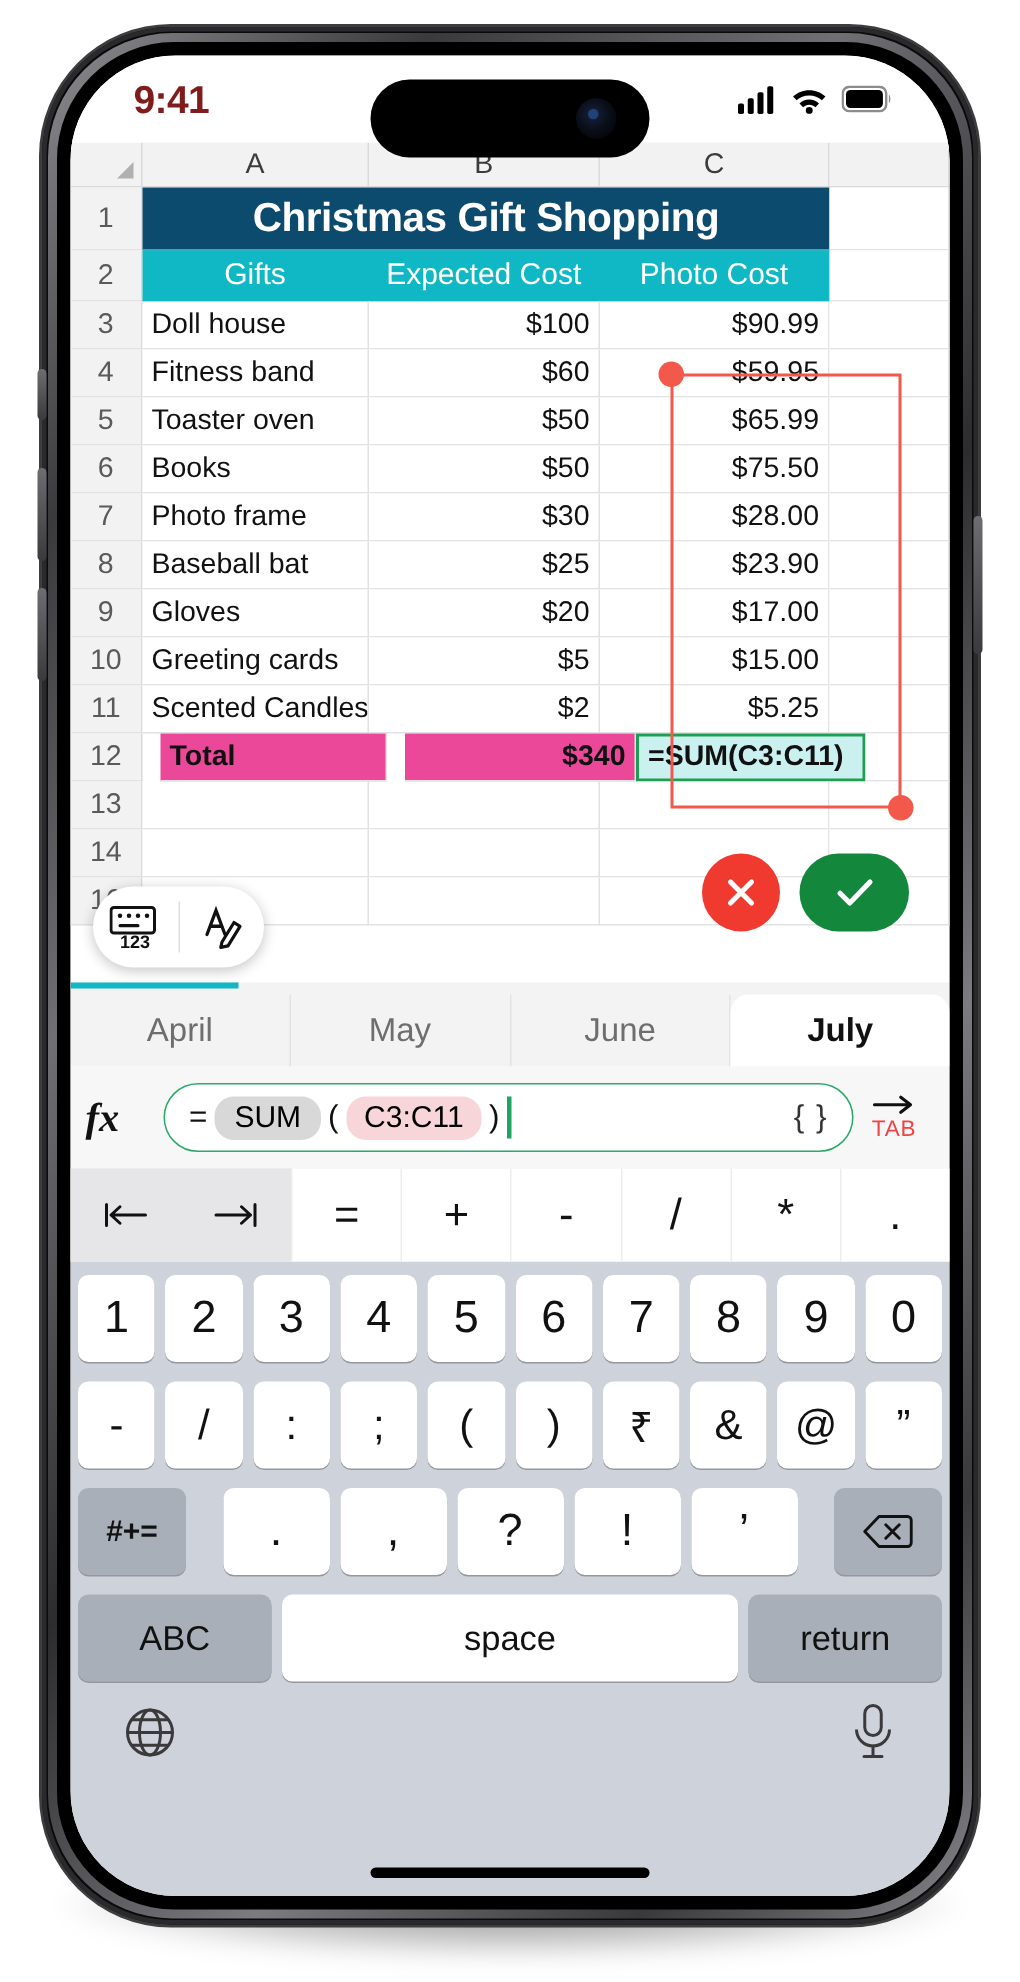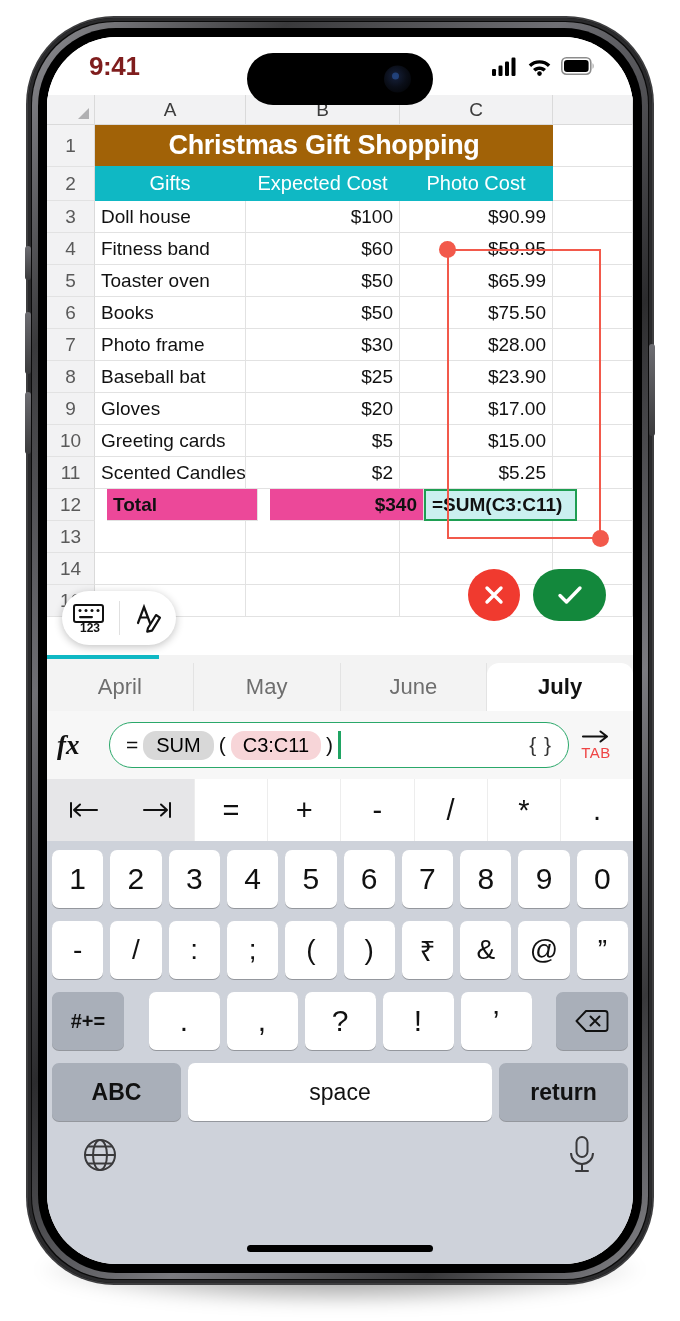--- a/index.html
+++ b/index.html
@@ -83,21 +83,21 @@
   .ca{ width:151px; flex:0 0 151px; }
   .cb{ width:154px; flex:0 0 154px; justify-content:flex-end; }
   .cc{ width:153px; flex:0 0 153px; justify-content:flex-end; }
   .cd{ flex:1; }
 
   
   .row-title .cell{ background:#0fb8c4; border-right-color:#0fb8c4; border-bottom-color:#0fb8c4; }
   .row-title{ height:42px; }
   #title-banner{
     width:458px; flex:0 0 458px; display:flex; align-items:center; justify-content:center;
-    background:#a16207; color:#fff; font-size:27px; font-weight:700; letter-spacing:-.3px;
+    background:#0c4a6e; color:#fff; font-size:27px; font-weight:700; letter-spacing:-.3px;
     border-bottom:1px solid #0fb8c4;
   }
   
   .row-hdr{ height:34px; }
   .row-hdr .cell{ background:#0fb8c4; color:#fff; font-size:20px;
     border-right-color:#0fb8c4; border-bottom-color:#0fb8c4; }
   .row-hdr .ca{ justify-content:center; }
   .row-hdr .cb{ justify-content:center; }
   .row-hdr .cc{ justify-content:center; }
   
@@ -167,21 +167,21 @@
   .krow{ display:flex; justify-content:center; gap:7px; padding:0 5px; }
   #krow-num{ margin-top:9px; }
   #krow-sym{ margin-top:13px; }
   #krow-punc{ margin-top:13px; }
   #krow-bottom{ margin-top:13px; }
   .key{ height:58px; background:#fff; border-radius:7px; display:flex;
     align-items:center; justify-content:center; font-size:30px; color:#111;
     box-shadow:0 1px 0 rgba(0,0,0,.28); }
   .key.num{ flex:1; }
   .key.sym{ flex:1; font-size:28px; }
-  .key.gray{ background:#a9afb9;font-weight:bold; }
+  .key.gray{ background:#a9afb9; }
   #k-shift{ width:72px; flex:0 0 72px; font-size:20px; font-weight:600; }
   #k-back{ width:72px; flex:0 0 72px; }
   .key.punc{ width:71px; flex:0 0 71px; }
   #k-abc{ width:129px; flex:0 0 129px; font-size:23px; }
   #k-space{ flex:1; font-size:23px; }
   #k-return{ width:129px; flex:0 0 129px; font-size:23px; }
   #kb-footer{ display:flex; align-items:center; justify-content:space-between;
     padding:14px 34px 0 34px; }
   #home-ind{ position:absolute; left:50%; transform:translateX(-50%); bottom:12px;
     width:186px; height:7px; border-radius:4px; background:#000; }

